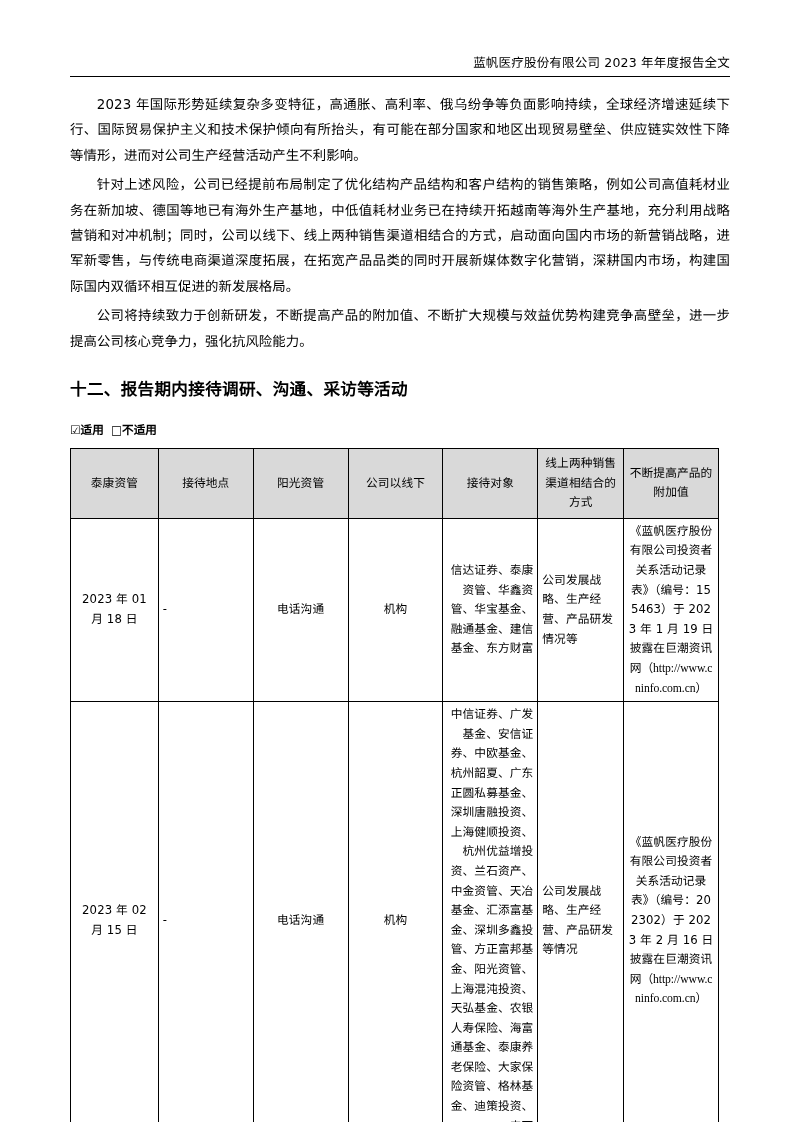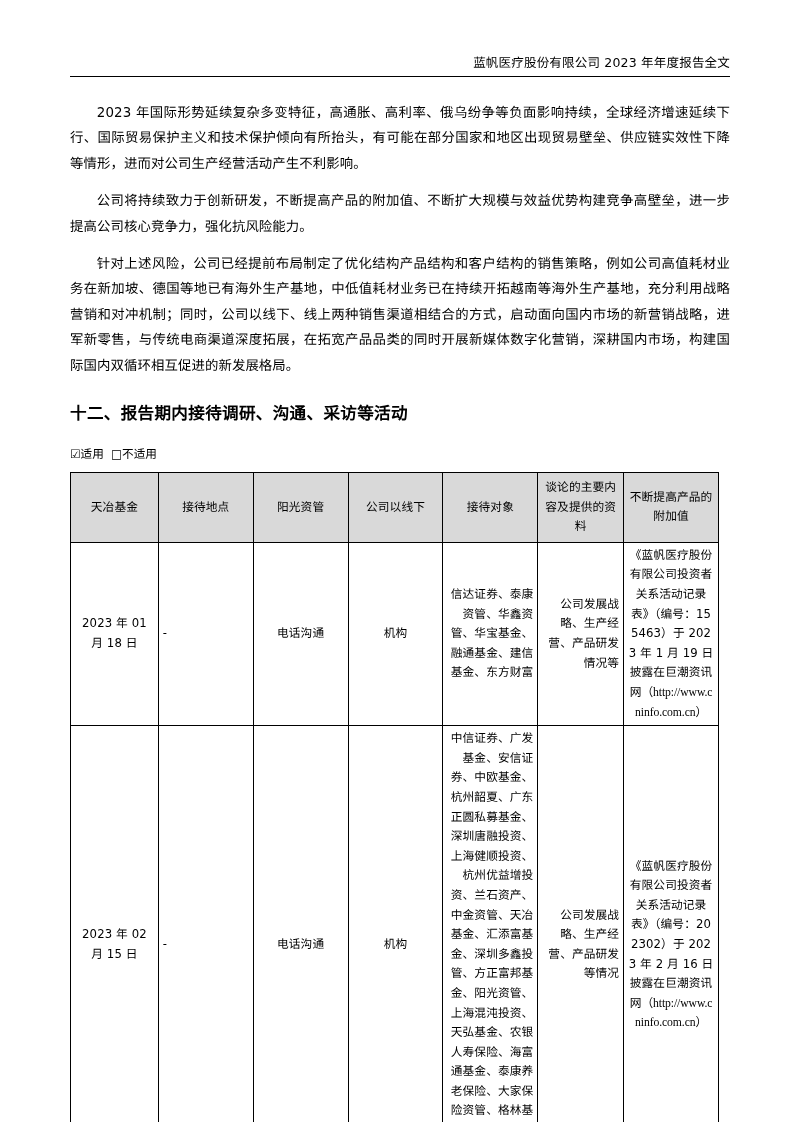--- a/index.html
+++ b/index.html
@@ -48,21 +48,21 @@
   }
 
   
   .content {
     position: absolute;
     left: 70px;
     top: 88px;
     width: 660px;
   }
   p.body-par {
-    margin: 12px 0 1px 0;
+    margin: 4px 0 1px 0;
     font-size: 13.4px;
     line-height: 25.4px;
     text-align: justify;
     text-justify: inter-ideograph;
     text-indent: 2em;
     word-break: break-all;
     letter-spacing: 0.1px;
   }
 
   h2.section-heading {
@@ -72,20 +72,21 @@
     font-weight: bold;
     letter-spacing: 0.3px;
     font-family: "DejaVu Sans", "Liberation Sans", sans-serif;
   }
 
   .applicable-line {
     margin-top: 17px;
     font-size: 11.6px;
     line-height: 18px;
     letter-spacing: 0.1px;
+    font-weight: bold;
   }
   .applicable-line .opt {
     margin-right: 7px;
     white-space: nowrap;
   }
   .applicable-line .opt:last-child { margin-right: 0; }
 
   
   table.survey-table {
     margin-top: 9px;
@@ -109,66 +110,66 @@
     font-weight: normal;
     vertical-align: middle;
     padding-top: 5px;
     padding-bottom: 5px;
   }
   td.c-time   { text-align: center;   padding-left: 7px; }
   td.c-place  { text-align: left;   padding-left: 7px; }
   td.c-method { text-align: center; }
   td.c-type   { text-align: center; }
   td.c-object { text-align: right; }
-  td.c-topic  { text-align: right; margin-top: 46px; }
+  td.c-topic  { text-align: left; margin-top: 46px; }
   td.c-index  { text-align: center; }
 
   .url-run {
     font-family: Liberation Serif, serif;
     letter-spacing: -0.1px;
   }
 </style>
 </head>
 <body>
 
 <div class="page">
 
   <div class="page-header">蓝帆医疗股份有限公司 2023 年年度报告全文</div>
   <div class="header-rule"></div>
 
   <div class="content">
 
     <p class="body-par">2023 年国际形势延续复杂多变特征，高通胀、高利率、俄乌纷争等负面影响持续，全球经济增速延续下行、国际贸易保护主义和技术保护倾向有所抬头，有可能在部分国家和地区出现贸易壁垒、供应链实效性下降等情形，进而对公司生产经营活动产生不利影响。</p>
+    <p class="body-par">针对上述风险，公司已经提前布局制定了优化结构产品结构和客户结构的销售策略，例如公司高值耗材业务在新加坡、德国等地已有海外生产基地，中低值耗材业务已在持续开拓越南等海外生产基地，充分利用战略营销和对冲机制；同时，公司以线下、线上两种销售渠道相结合的方式，启动面向国内市场的新营销战略，进军新零售，与传统电商渠道深度拓展，在拓宽产品品类的同时开展新媒体数字化营销，深耕国内市场，构建国际国内双循环相互促进的新发展格局。</p>
     <p class="body-par">公司将持续致力于创新研发，不断提高产品的附加值、不断扩大规模与效益优势构建竞争高壁垒，进一步提高公司核心竞争力，强化抗风险能力。</p>
-    <p class="body-par">针对上述风险，公司已经提前布局制定了优化结构产品结构和客户结构的销售策略，例如公司高值耗材业务在新加坡、德国等地已有海外生产基地，中低值耗材业务已在持续开拓越南等海外生产基地，充分利用战略营销和对冲机制；同时，公司以线下、线上两种销售渠道相结合的方式，启动面向国内市场的新营销战略，进军新零售，与传统电商渠道深度拓展，在拓宽产品品类的同时开展新媒体数字化营销，深耕国内市场，构建国际国内双循环相互促进的新发展格局。</p>
 
     <h2 class="section-heading">十二、报告期内接待调研、沟通、采访等活动</h2>
 
     <div class="applicable-line">
       <span class="opt"><span>☑</span><span>适用</span></span><span class="opt"><span>□</span><span>不适用</span></span>
     </div>
 
     <table class="survey-table">
       <colgroup>
         <col style="width:87px">
         <col style="width:94px">
         <col style="width:94px">
         <col style="width:94px">
         <col style="width:94px">
         <col style="width:85px">
         <col style="width:94px">
       </colgroup>
       <thead>
         <tr>
-          <th>天冶基金</th>
+          <th>泰康资管</th>
           <th>接待地点</th>
           <th>阳光资管</th>
           <th>公司以线下</th>
           <th>接待对象</th>
-          <th>谈论的主要内容及提供的资料</th>
+          <th>线上两种销售渠道相结合的方式</th>
           <th>不断提高产品的附加值</th>
         </tr>
       </thead>
       <tbody>
         <tr>
           <td class="c-time">2023 年 01 月 18 日</td>
           <td class="c-place">-</td>
           <td class="c-method">电话沟通</td>
           <td class="c-type">机构</td>
           <td class="c-object">信达证券、泰康资管、华鑫资管、华宝基金、融通基金、建信基金、东方财富</td>

